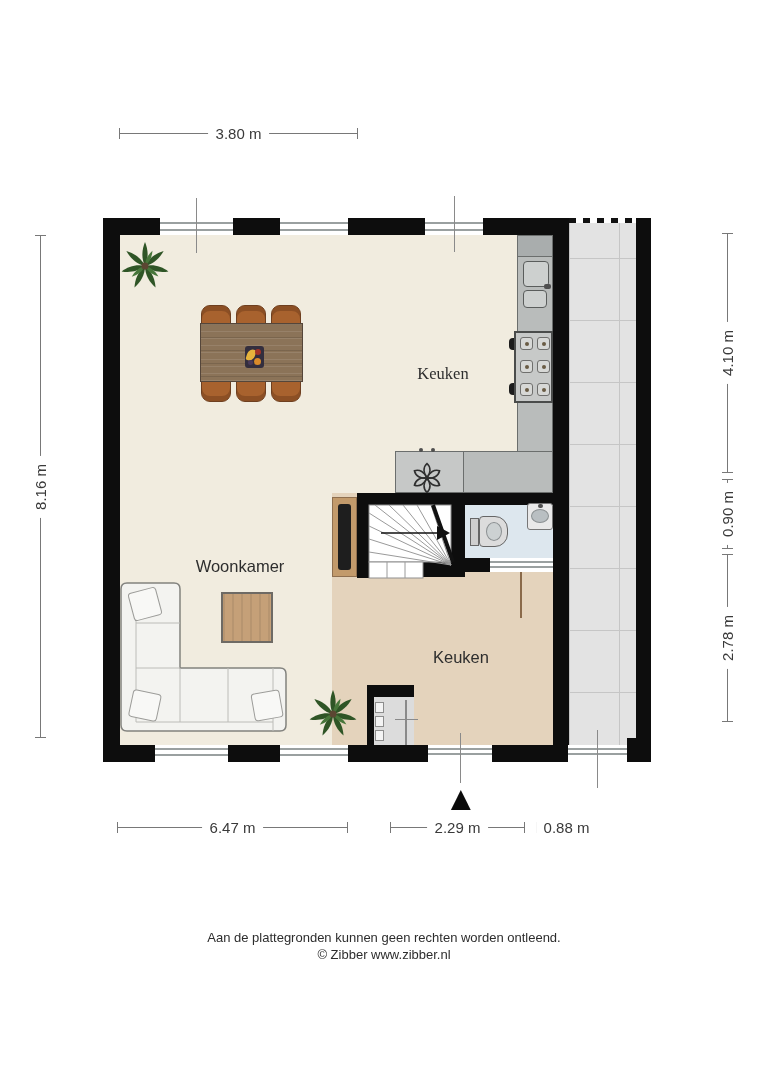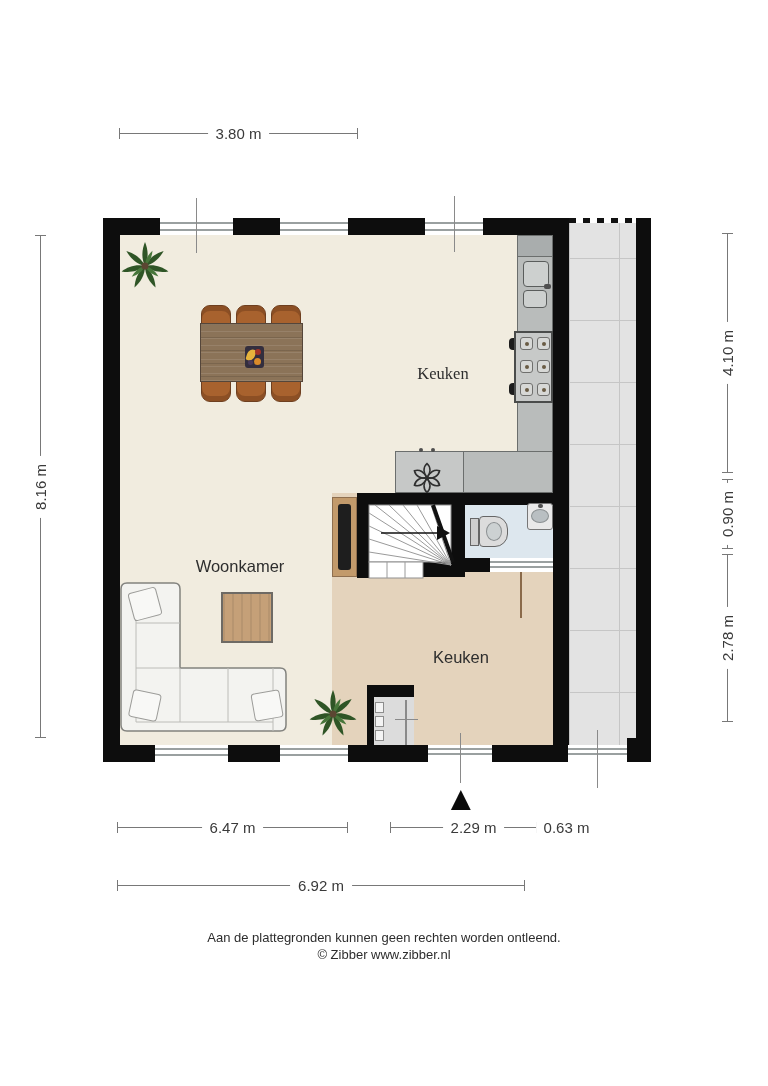--- a/index.html
+++ b/index.html
@@ -335,35 +335,29 @@
       <div class="tk" style="bottom:0;"></div>
     <span class="lb">2.78 m</span>
   </div>
 
   <div class="dimh" style="left:117px;top:820px;width:231px;">
     <div class="ln"></div>
       <div class="tk" style="left:0;"></div>
       <div class="tk" style="right:0;"></div>
     <span class="lb">6.47 m</span>
   </div>
-  <div class="dimh" style="left:390px;top:820px;width:135px;padding-left:32px;">
+  <div class="dimh" style="left:390px;top:820px;width:135px;">
     <div class="ln"></div>
       <div class="tk" style="left:0;"></div>
       <div class="tk" style="right:0;"></div>
     <span class="lb">2.29 m</span>
   </div>
   <div class="dimh" style="left:536px;top:820px;width:61px;">
     <div class="ln"></div>
       <div class="tk" style="left:0;"></div>
       <div class="tk" style="right:0;"></div>
-    <span class="lb">0.63 m</span>
-  </div>
-  <div class="dimh" style="left:117px;top:878px;width:408px;">
-    <div class="ln"></div>
-      <div class="tk" style="left:0;"></div>
-      <div class="tk" style="right:0;"></div>
-    <span class="lb">6.92 m</span>
+    <span class="lb">0.88 m</span>
   </div>
 
   <div class="footer" style="top:947px;">© Zibber www.zibber.nl</div>
   <div class="footer" style="top:930px;">Aan de plattegronden kunnen geen rechten worden ontleend.</div>
 
 </div>
 
 </body></html>

